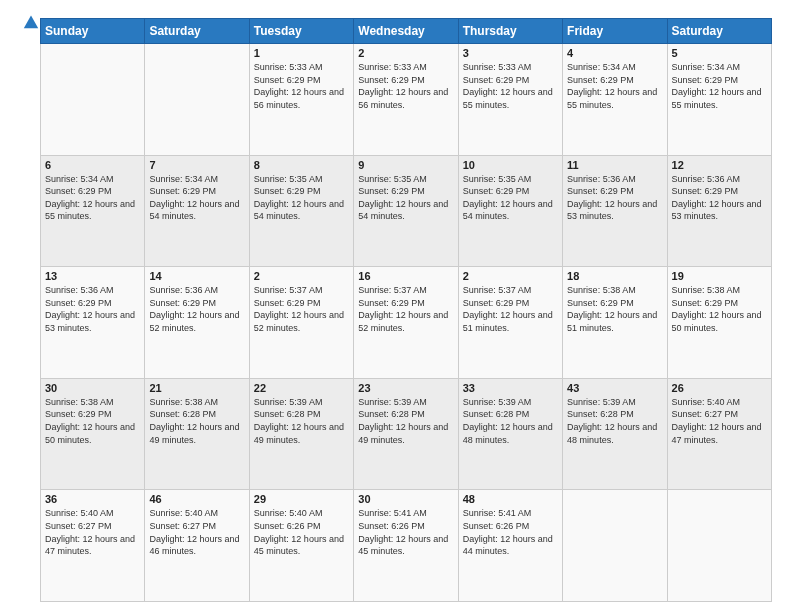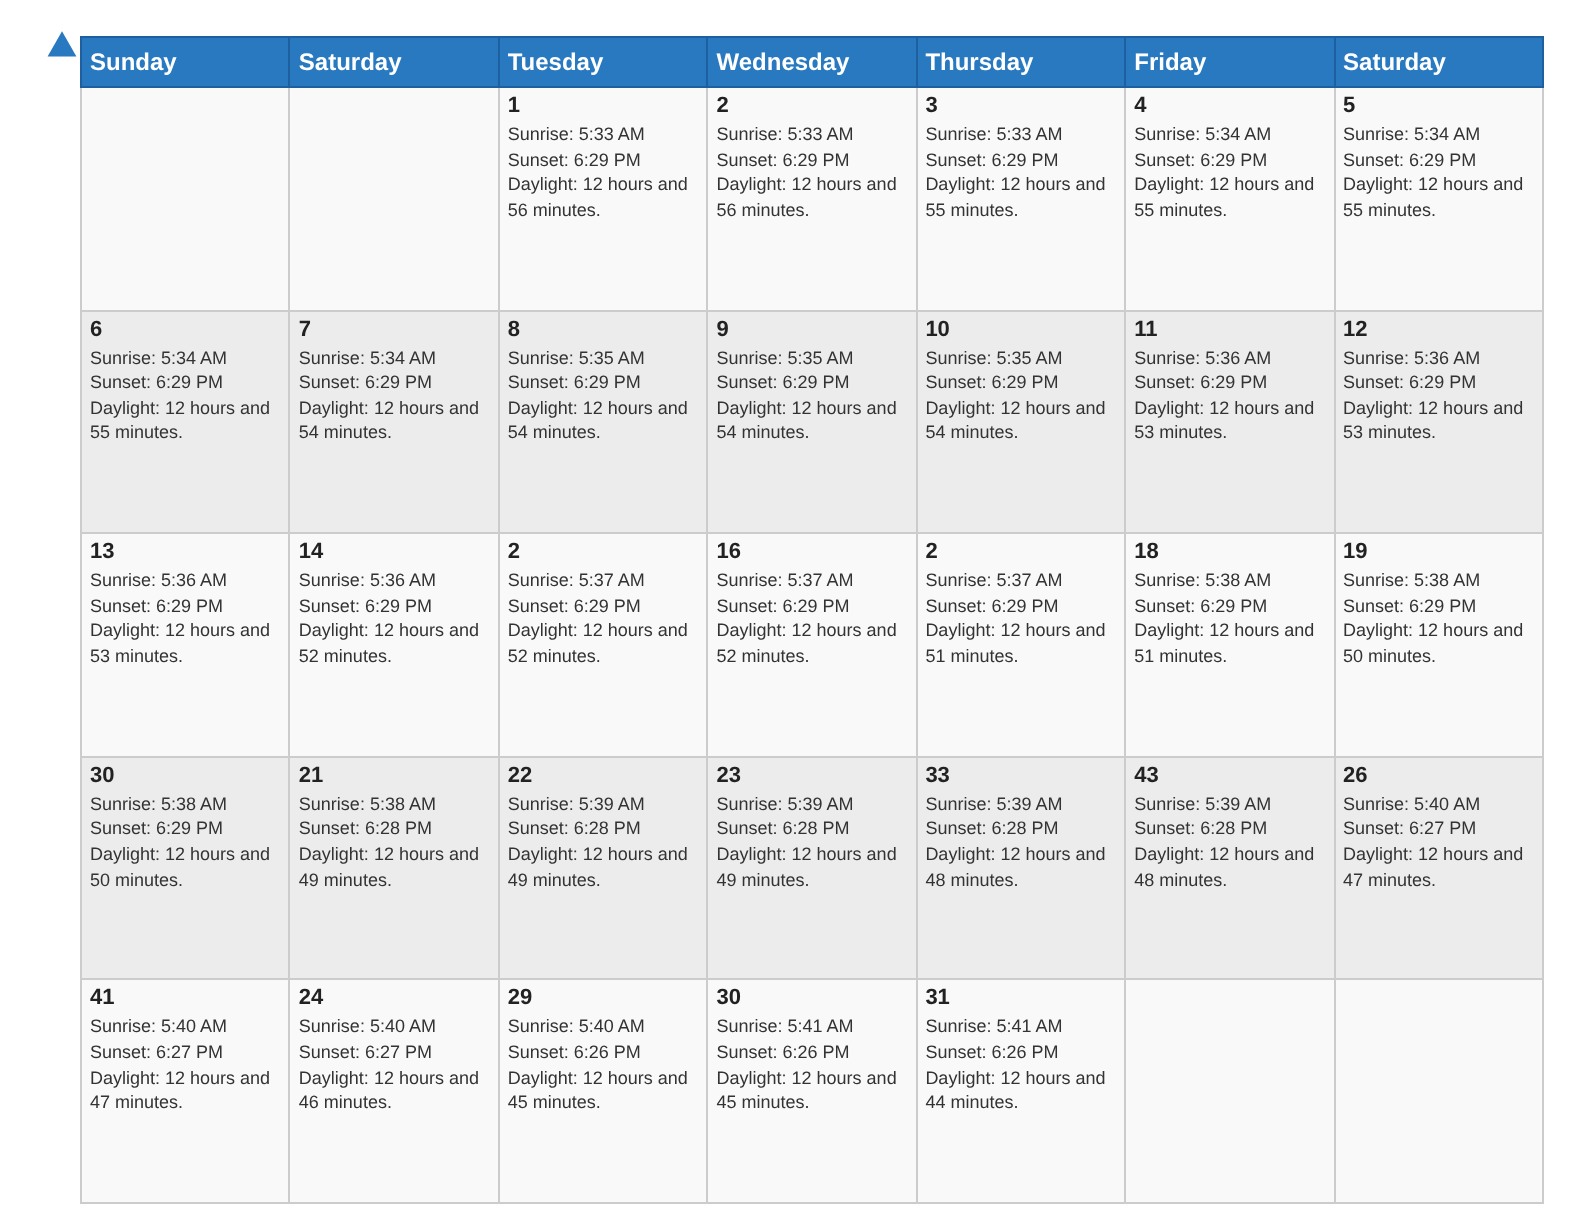--- a/index.html
+++ b/index.html
@@ -299,45 +299,45 @@
           </td>
           <td>
             <span class="day-num">26</span>
             <div class="day-info" style="white-space: pre-line;">Sunrise: 5:40 AM
 Sunset: 6:27 PM
 Daylight: 12 hours and 47 minutes.</div>
           </td>
         </tr>
         <tr>
           <td>
-            <span class="day-num">41</span>
+            <span class="day-num">36</span>
             <div class="day-info" style="white-space: pre-line;">Sunrise: 5:40 AM
 Sunset: 6:27 PM
 Daylight: 12 hours and 47 minutes.</div>
           </td>
           <td>
-            <span class="day-num">24</span>
+            <span class="day-num">46</span>
             <div class="day-info" style="white-space: pre-line;">Sunrise: 5:40 AM
 Sunset: 6:27 PM
 Daylight: 12 hours and 46 minutes.</div>
           </td>
           <td>
             <span class="day-num">29</span>
             <div class="day-info" style="white-space: pre-line;">Sunrise: 5:40 AM
 Sunset: 6:26 PM
 Daylight: 12 hours and 45 minutes.</div>
           </td>
           <td>
             <span class="day-num">30</span>
             <div class="day-info" style="white-space: pre-line;">Sunrise: 5:41 AM
 Sunset: 6:26 PM
 Daylight: 12 hours and 45 minutes.</div>
           </td>
           <td>
-            <span class="day-num">31</span>
+            <span class="day-num">48</span>
             <div class="day-info" style="white-space: pre-line;">Sunrise: 5:41 AM
 Sunset: 6:26 PM
 Daylight: 12 hours and 44 minutes.</div>
           </td>
           <td></td>
           <td></td>
         </tr>
       </tbody>
   </table>
 </div>

